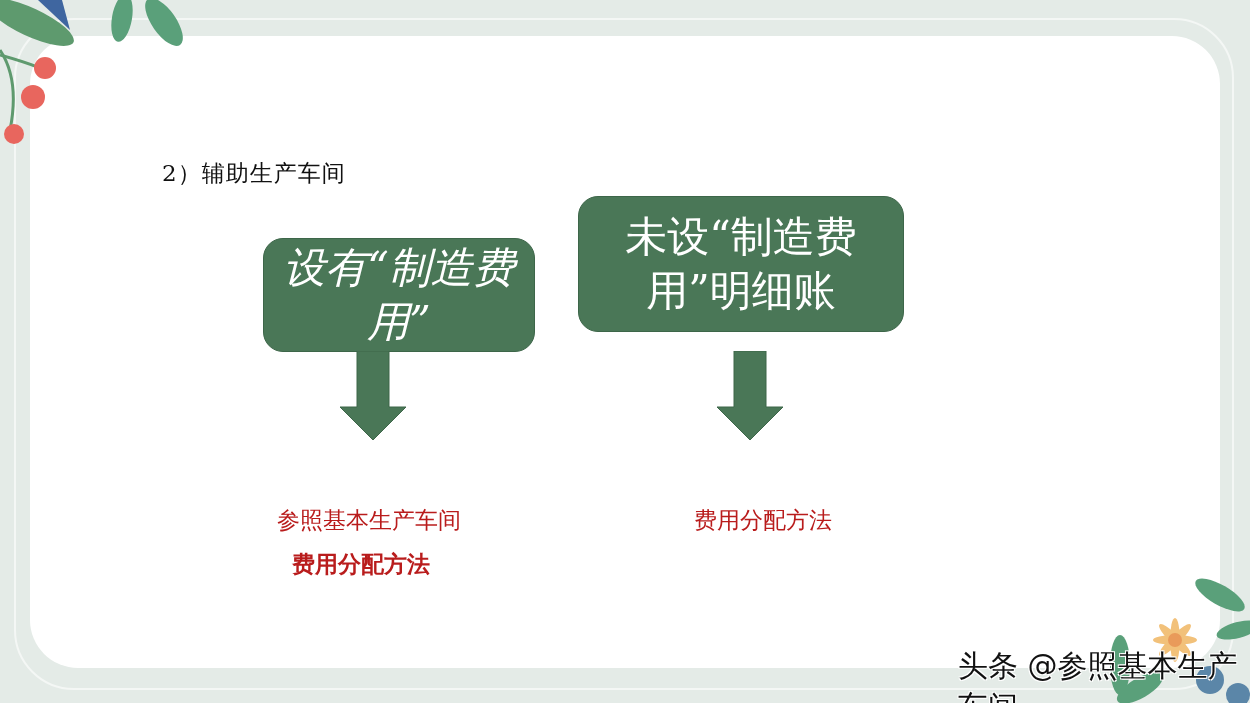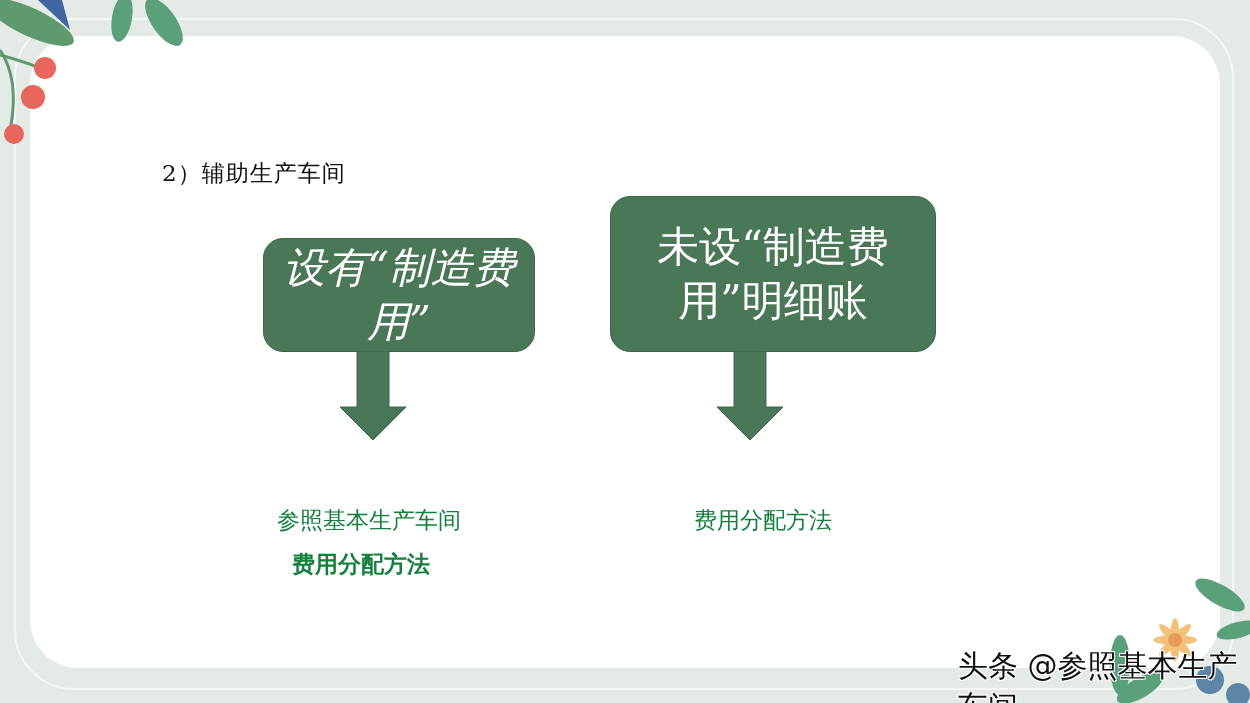--- a/index.html
+++ b/index.html
@@ -2,23 +2,23 @@
 <html><head>
 <meta charset="utf-8">
 <style>
   html,body{margin:0;padding:0;}
   body{width:1250px;height:703px;overflow:hidden;position:relative;background:#e4ebe7;font-family:"DejaVu Serif","Liberation Serif",serif;}
   .frame-outer{position:absolute;left:14px;top:18px;width:1220px;height:672px;border:2px solid #f4f7f5;border-radius:60px;box-sizing:border-box;}
   .card{position:absolute;left:30px;top:36px;width:1190px;height:632px;background:#fff;border-radius:48px;}
   .title{position:absolute;left:162px;top:158px;font-size:23px;color:#111;letter-spacing:1px;}
   .box{position:absolute;background:#4a7757;border:1.5px solid #3d6649;color:#fff;border-radius:20px;display:flex;align-items:center;justify-content:center;text-align:center;font-size:42px;line-height:54px;box-sizing:border-box;}
   .box1{left:263px;top:238px;width:272px;height:114px;padding:0 10px;font-style:italic;}
-  .box2{left:610px;top:196px;width:326px;height:156px;padding:0 14px;}
+  .box2{left:578px;top:196px;width:326px;height:136px;padding:0 14px;}
   .arrow{position:absolute;}
-  .label{position:absolute;font-size:23px;color:#15803d;line-height:44px;}
+  .label{position:absolute;font-size:23px;color:#b91c1c;line-height:44px;}
   .watermark{position:absolute;left:958px;top:646px;font-family:"DejaVu Sans","Liberation Sans",sans-serif;font-size:30px;color:#111;text-shadow:1px 1px 0 #fff,-1px -1px 0 #fff,1px -1px 0 #fff,-1px 1px 0 #fff;}
   svg{display:block;}
 </style>
 </head>
 <body>
 
 <div class="frame-outer"></div>
 <div class="card"></div>
 
 <svg style="position:absolute;left:0;top:0;" width="200" height="160">

